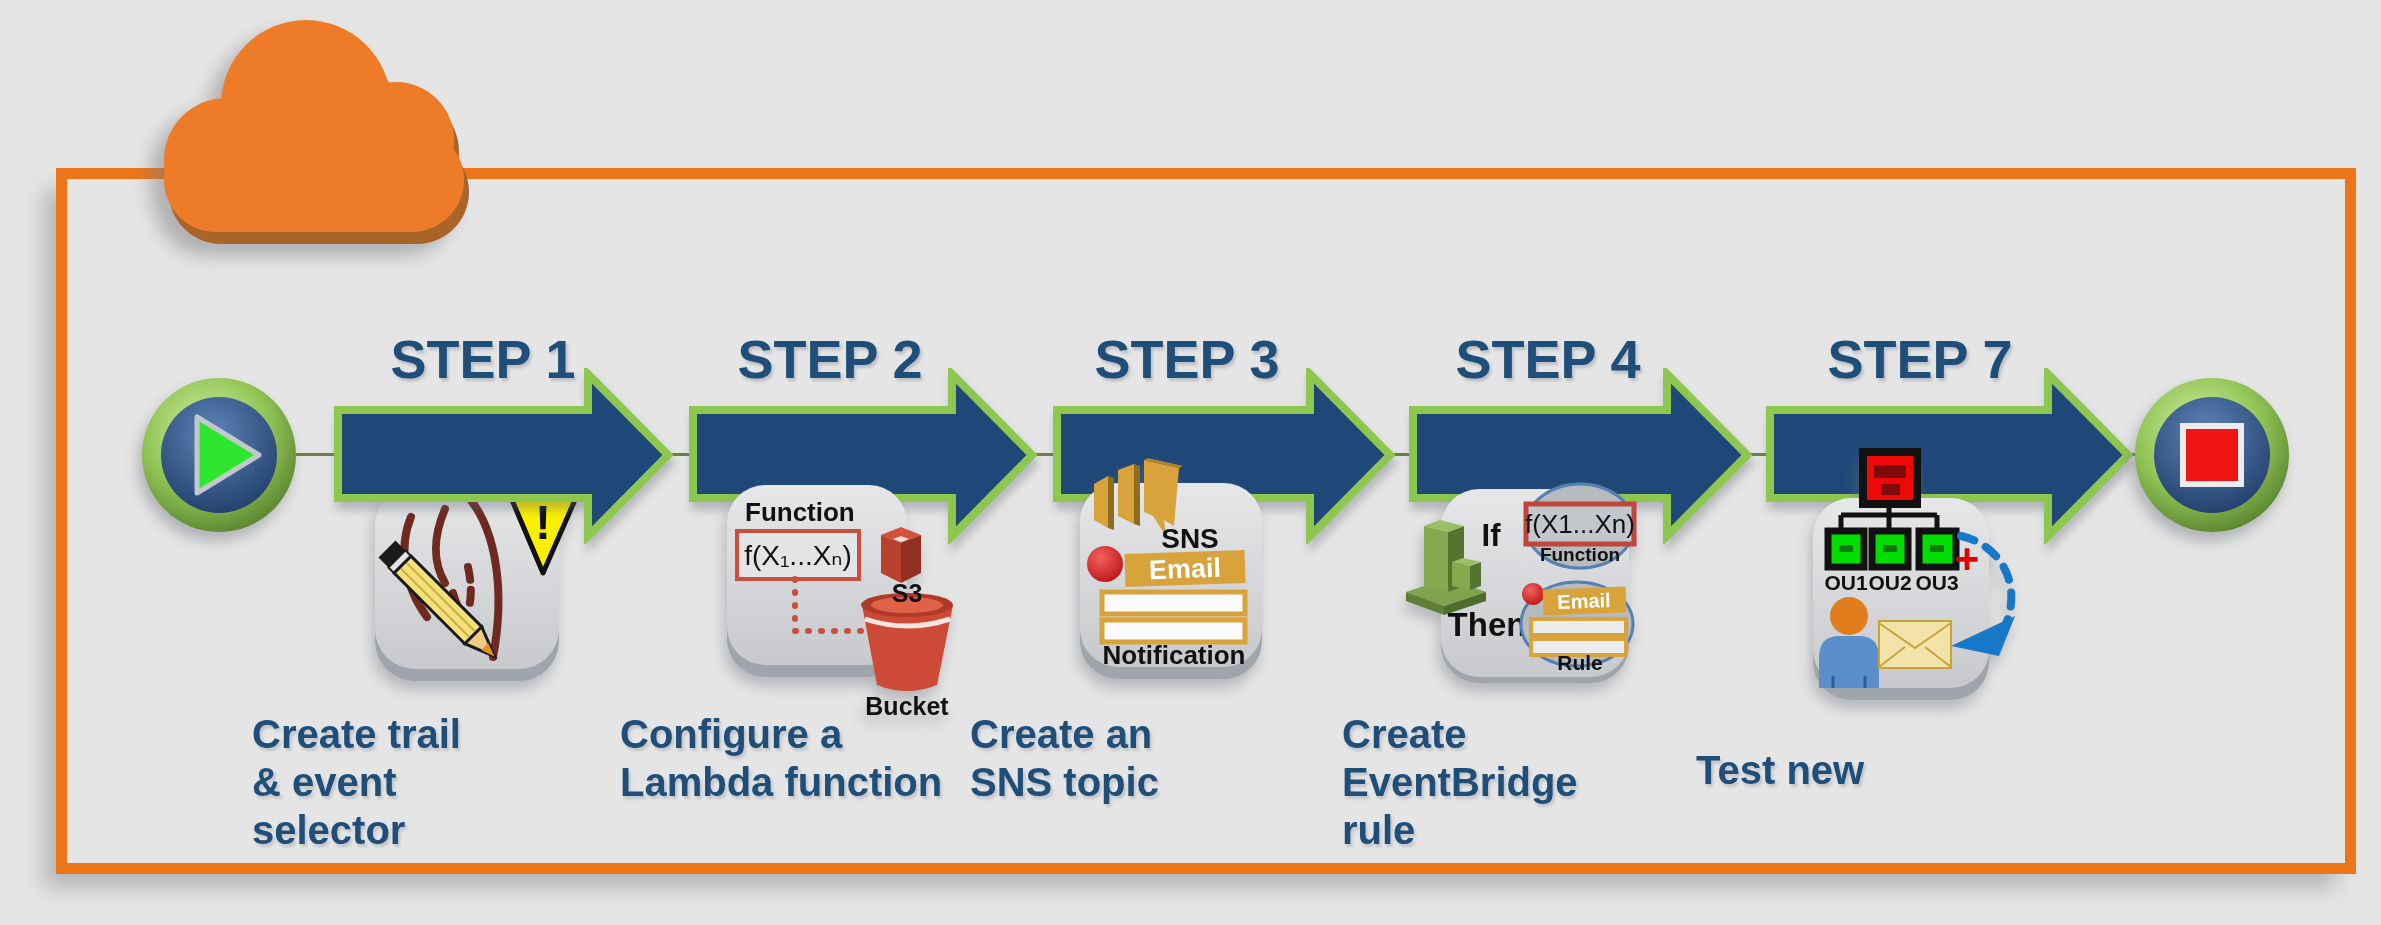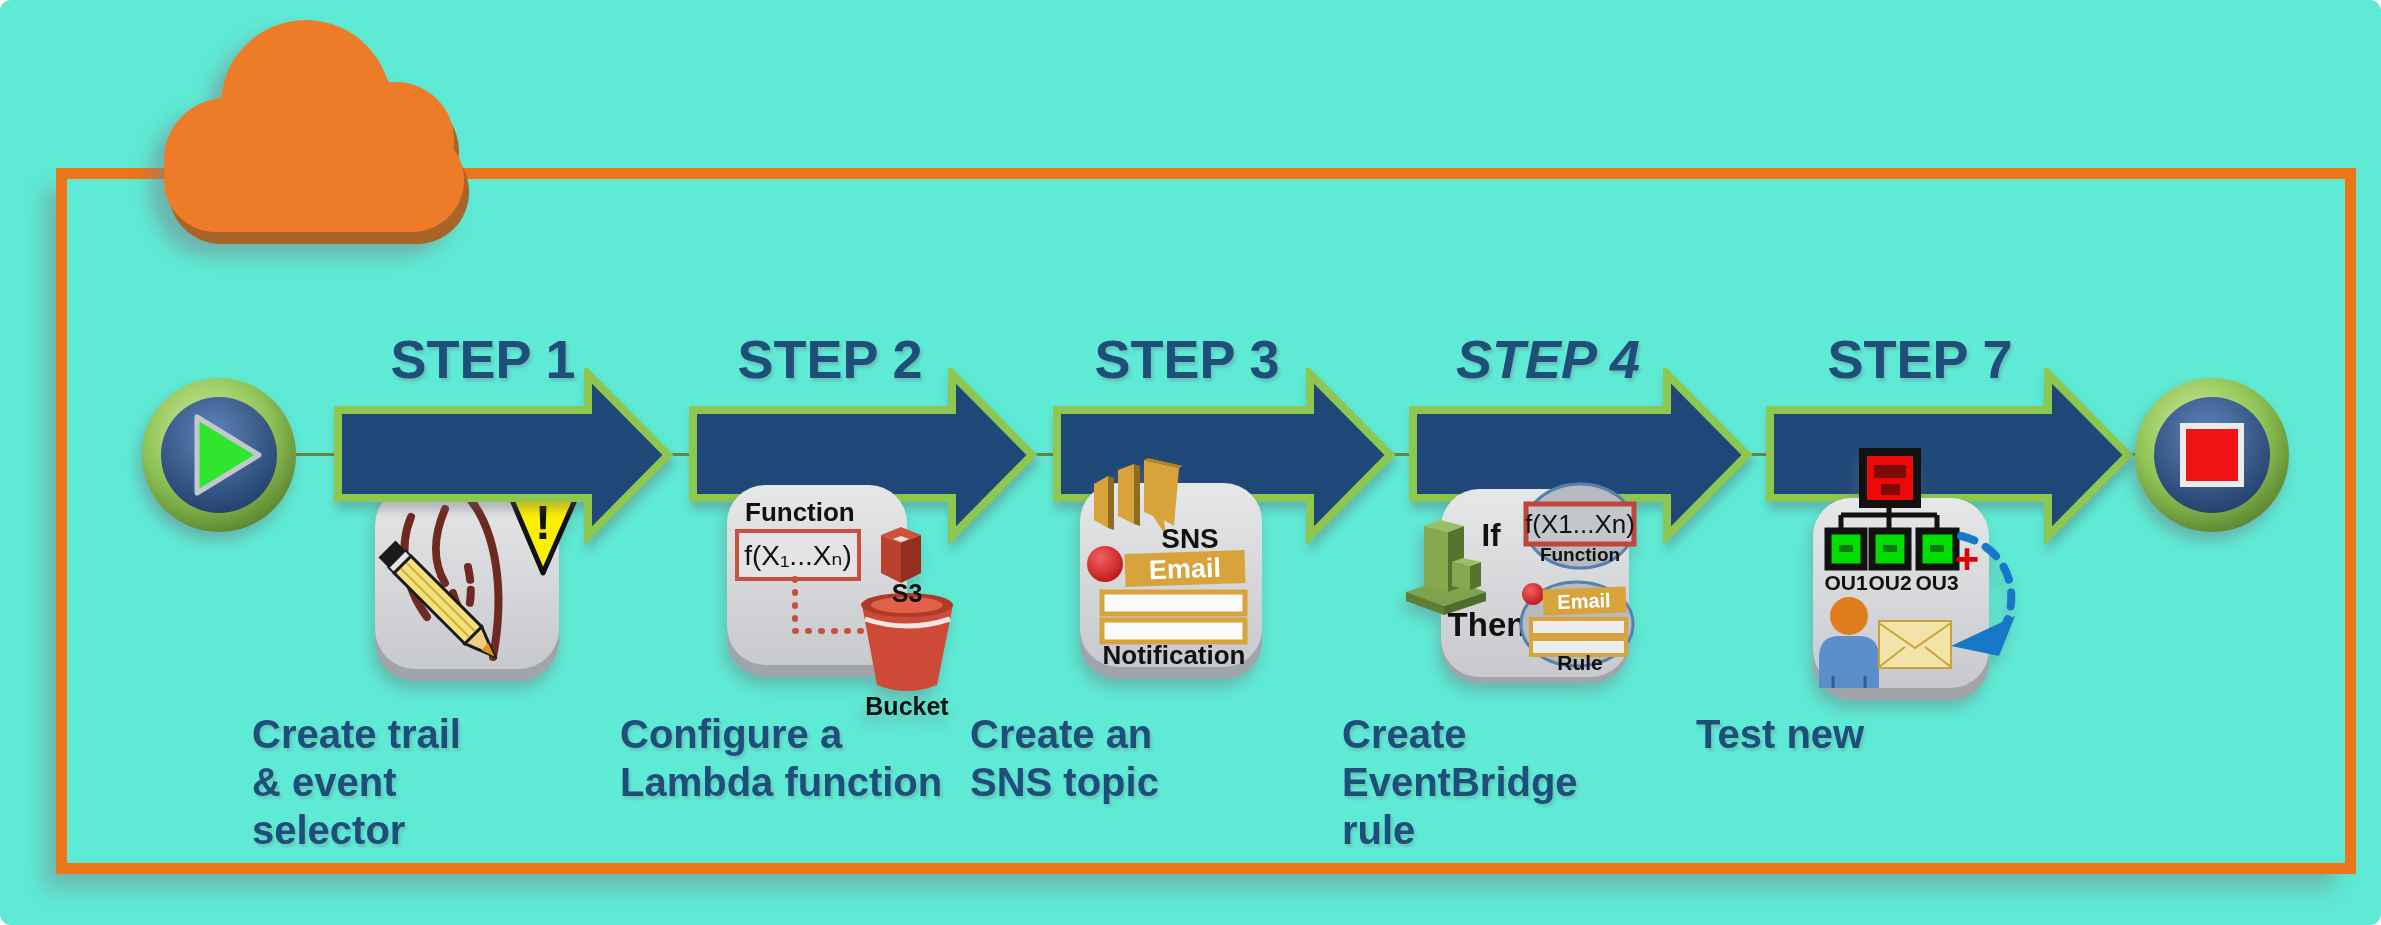--- a/index.html
+++ b/index.html
@@ -1,17 +1,17 @@
 <!DOCTYPE html>
 <html><head>
 <meta charset="utf-8">
 <style>
   html,body{margin:0;padding:0;background:#ffffff;}
   body{width:2381px;height:925px;overflow:hidden;font-family:"Liberation Sans",sans-serif;}
-  #stage{position:relative;width:2381px;height:925px;background:#5eead4;border-radius:11px;}
+  #stage{position:relative;width:2381px;height:925px;background:#e5e5e5;}
   .abs{position:absolute;}
   .step-title{
     position:absolute;top:328px;width:320px;text-align:center;
     font-size:54px;font-weight:700;color:#1F4E79;letter-spacing:0px;
     text-shadow:2px 3px 3px rgba(110,120,140,.35);z-index:2;
   }
   .caption{
     position:absolute;top:710px;width:420px;text-align:left;
     font-size:40px;font-weight:700;color:#1F4E79;line-height:48px;
     text-shadow:2px 3px 3px rgba(110,120,140,.3);z-index:2;
@@ -87,21 +87,21 @@
   <svg class="arrow-svg" style="left:1407px;" width="346" height="176" viewBox="0 0 346 176">
     <path d="M6,42 L260,42 L260,6 L340,87 L260,168 L260,130 L6,130 Z" fill="#1F4878" stroke="#8EC74F" stroke-width="8"></path>
   </svg>
   <svg class="arrow-svg" style="left:1764px;" width="370" height="176" viewBox="0 0 370 176">
     <path d="M6,42 L284,42 L284,6 L364,87 L284,168 L284,130 L6,130 Z" fill="#1F4878" stroke="#8EC74F" stroke-width="8"></path>
   </svg>
 
   <div class="step-title" style="left:323px;">STEP 1</div>
   <div class="step-title" style="left:670px;">STEP 2</div>
   <div class="step-title" style="left:1027px;">STEP 3</div>
-  <div class="step-title" style="left:1388px;font-style:italic;">STEP 4</div>
+  <div class="step-title" style="left:1388px;">STEP 4</div>
   <div class="step-title" style="left:1760px;">STEP 7</div>
 
   <svg class="abs icon-svg" style="left:373px;top:483px;z-index:1;" width="212" height="212" viewBox="0 0 212 212">
     <defs>
       <linearGradient id="grayG" x1="0" y1="0" x2="0" y2="1">
         <stop offset="0%" stop-color="#E6E7E9"></stop>
           <stop offset="100%" stop-color="#C7C9CC"></stop>
       </linearGradient>
     </defs>
     <rect x="2" y="14" width="184" height="184" rx="40" fill="#9FA5AB"></rect>
@@ -256,17 +256,17 @@
   </div>
   <div class="caption" style="left:970px;">
     <div>Create an</div>
     <div>SNS topic</div>
   </div>
   <div class="caption" style="left:1342px;">
     <div>Create</div>
     <div>EventBridge</div>
     <div>rule</div>
   </div>
-  <div class="caption" style="left:1696px;">
+  <div class="caption" style="left:1696px;margin-top:36px;">
     <div>Test new</div>
   </div>
 
 </div>
 
 </body></html>

